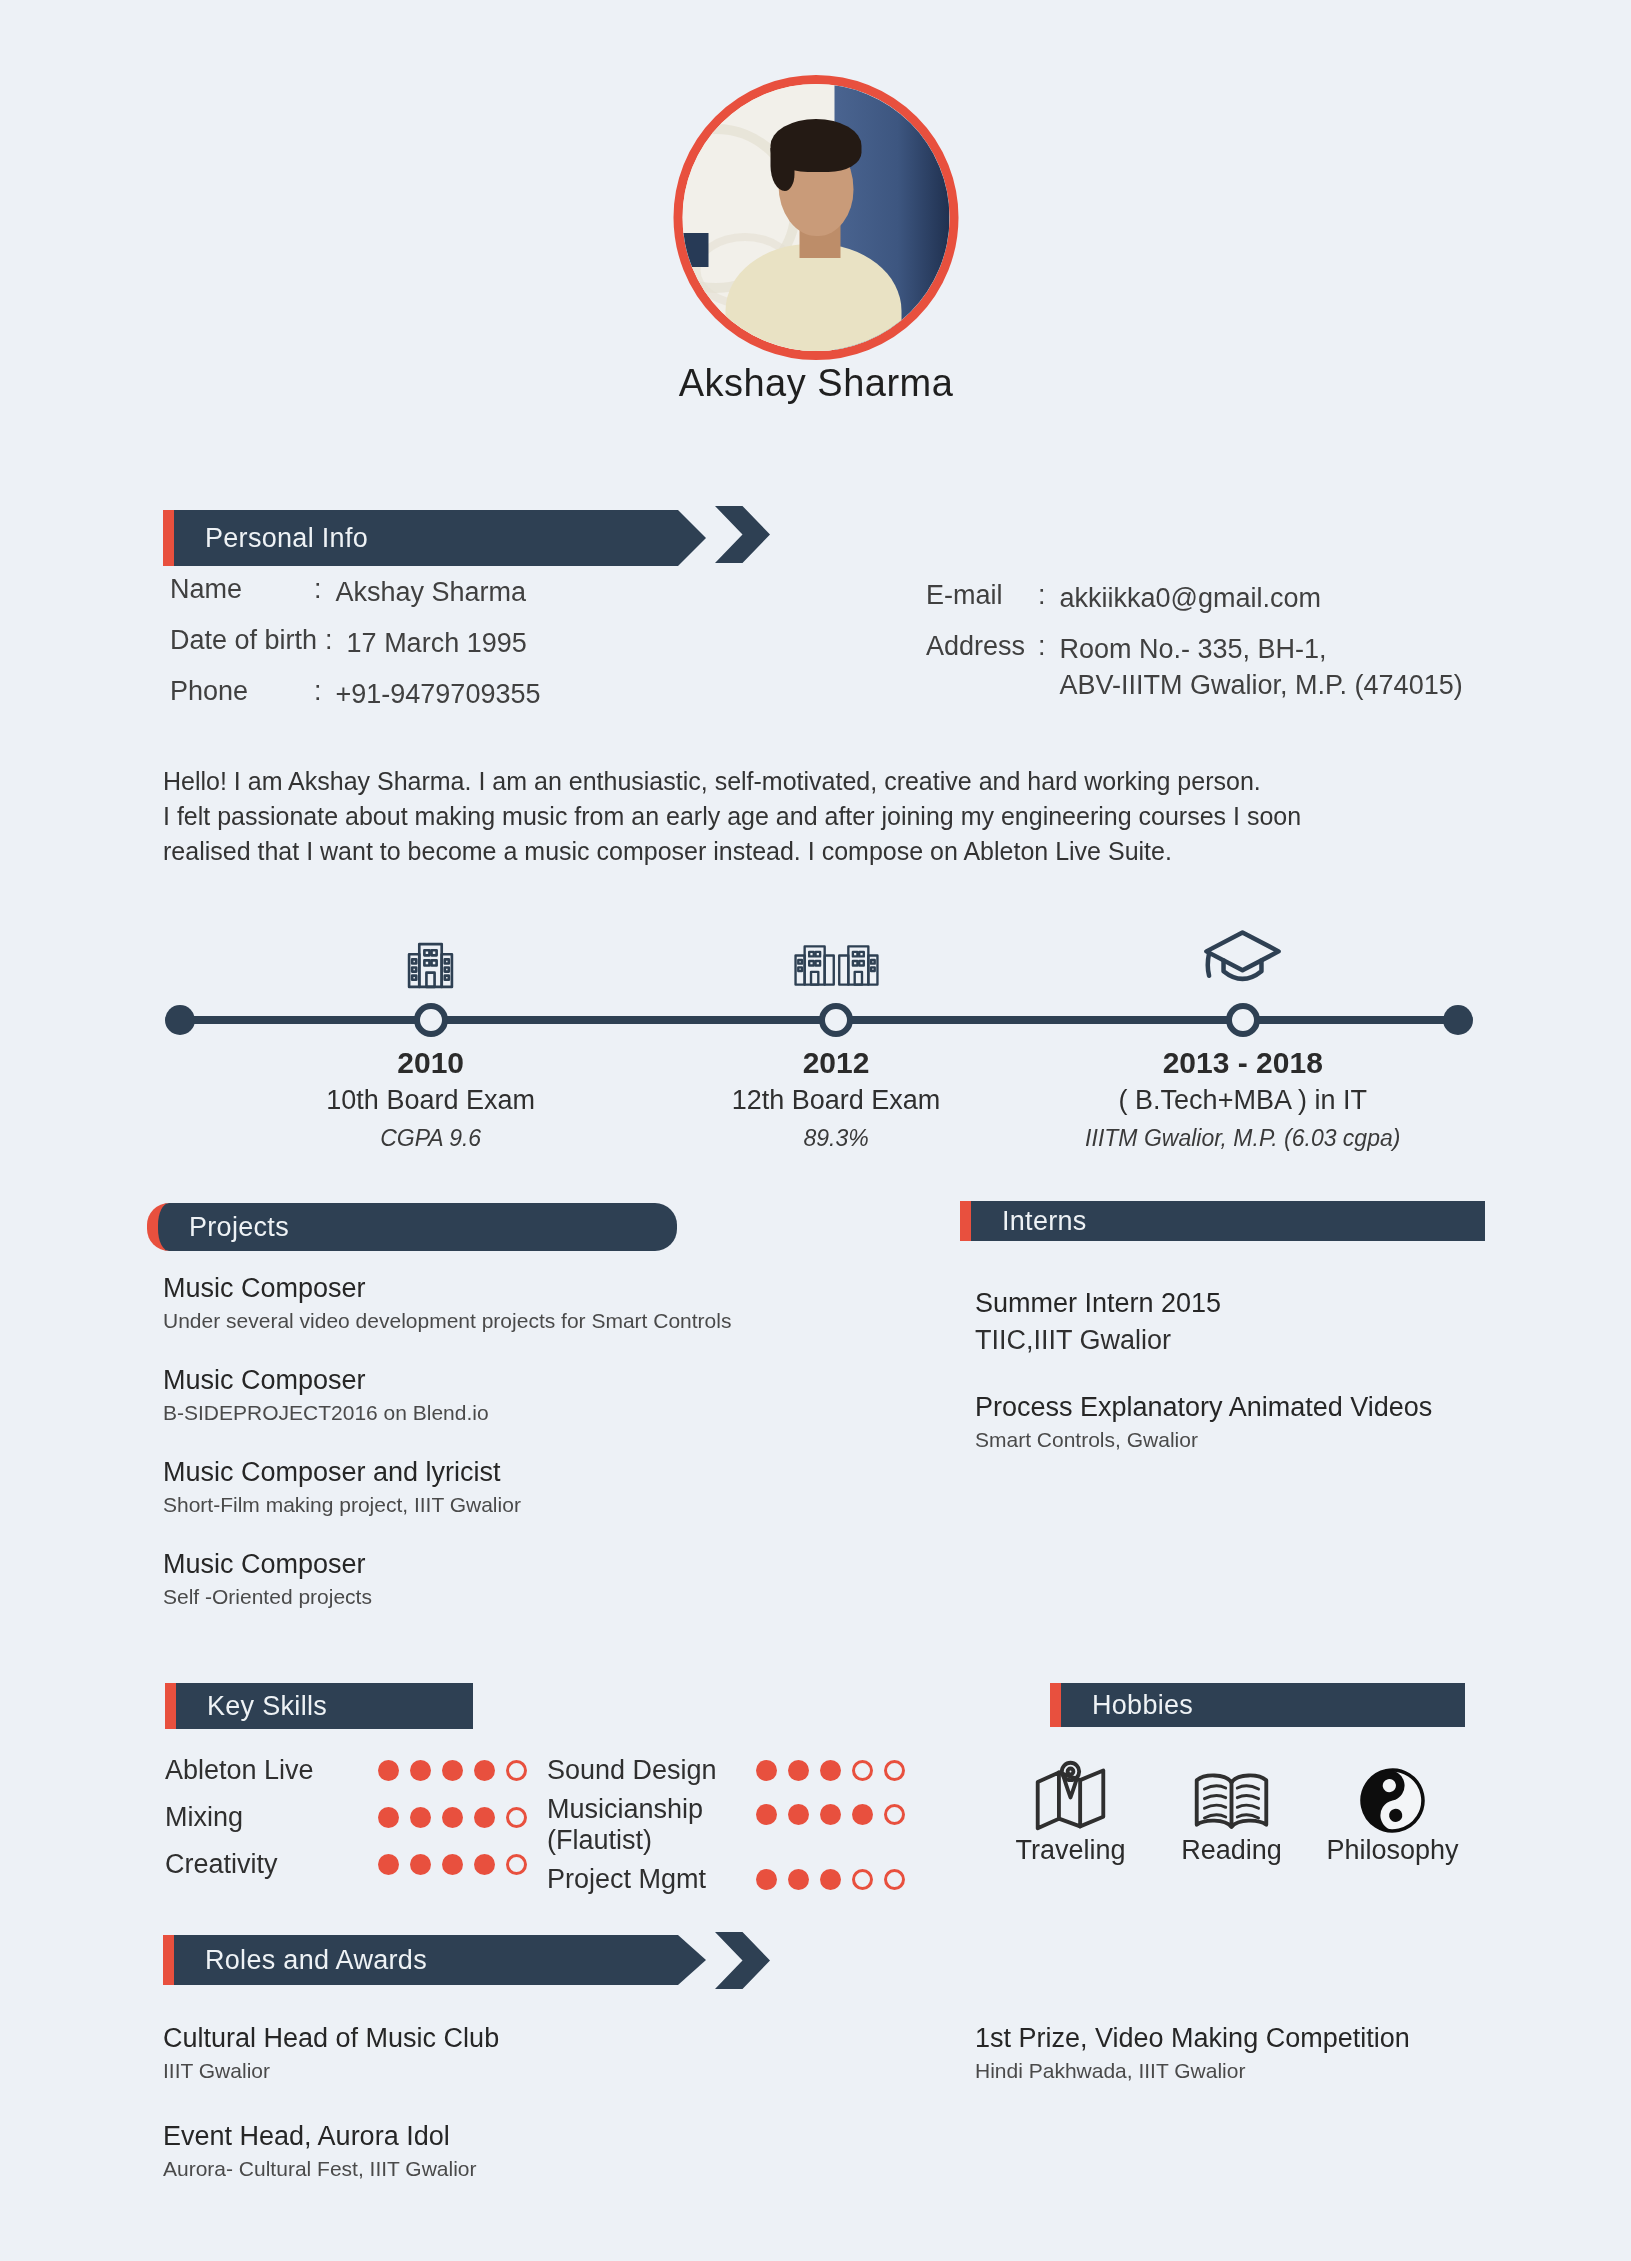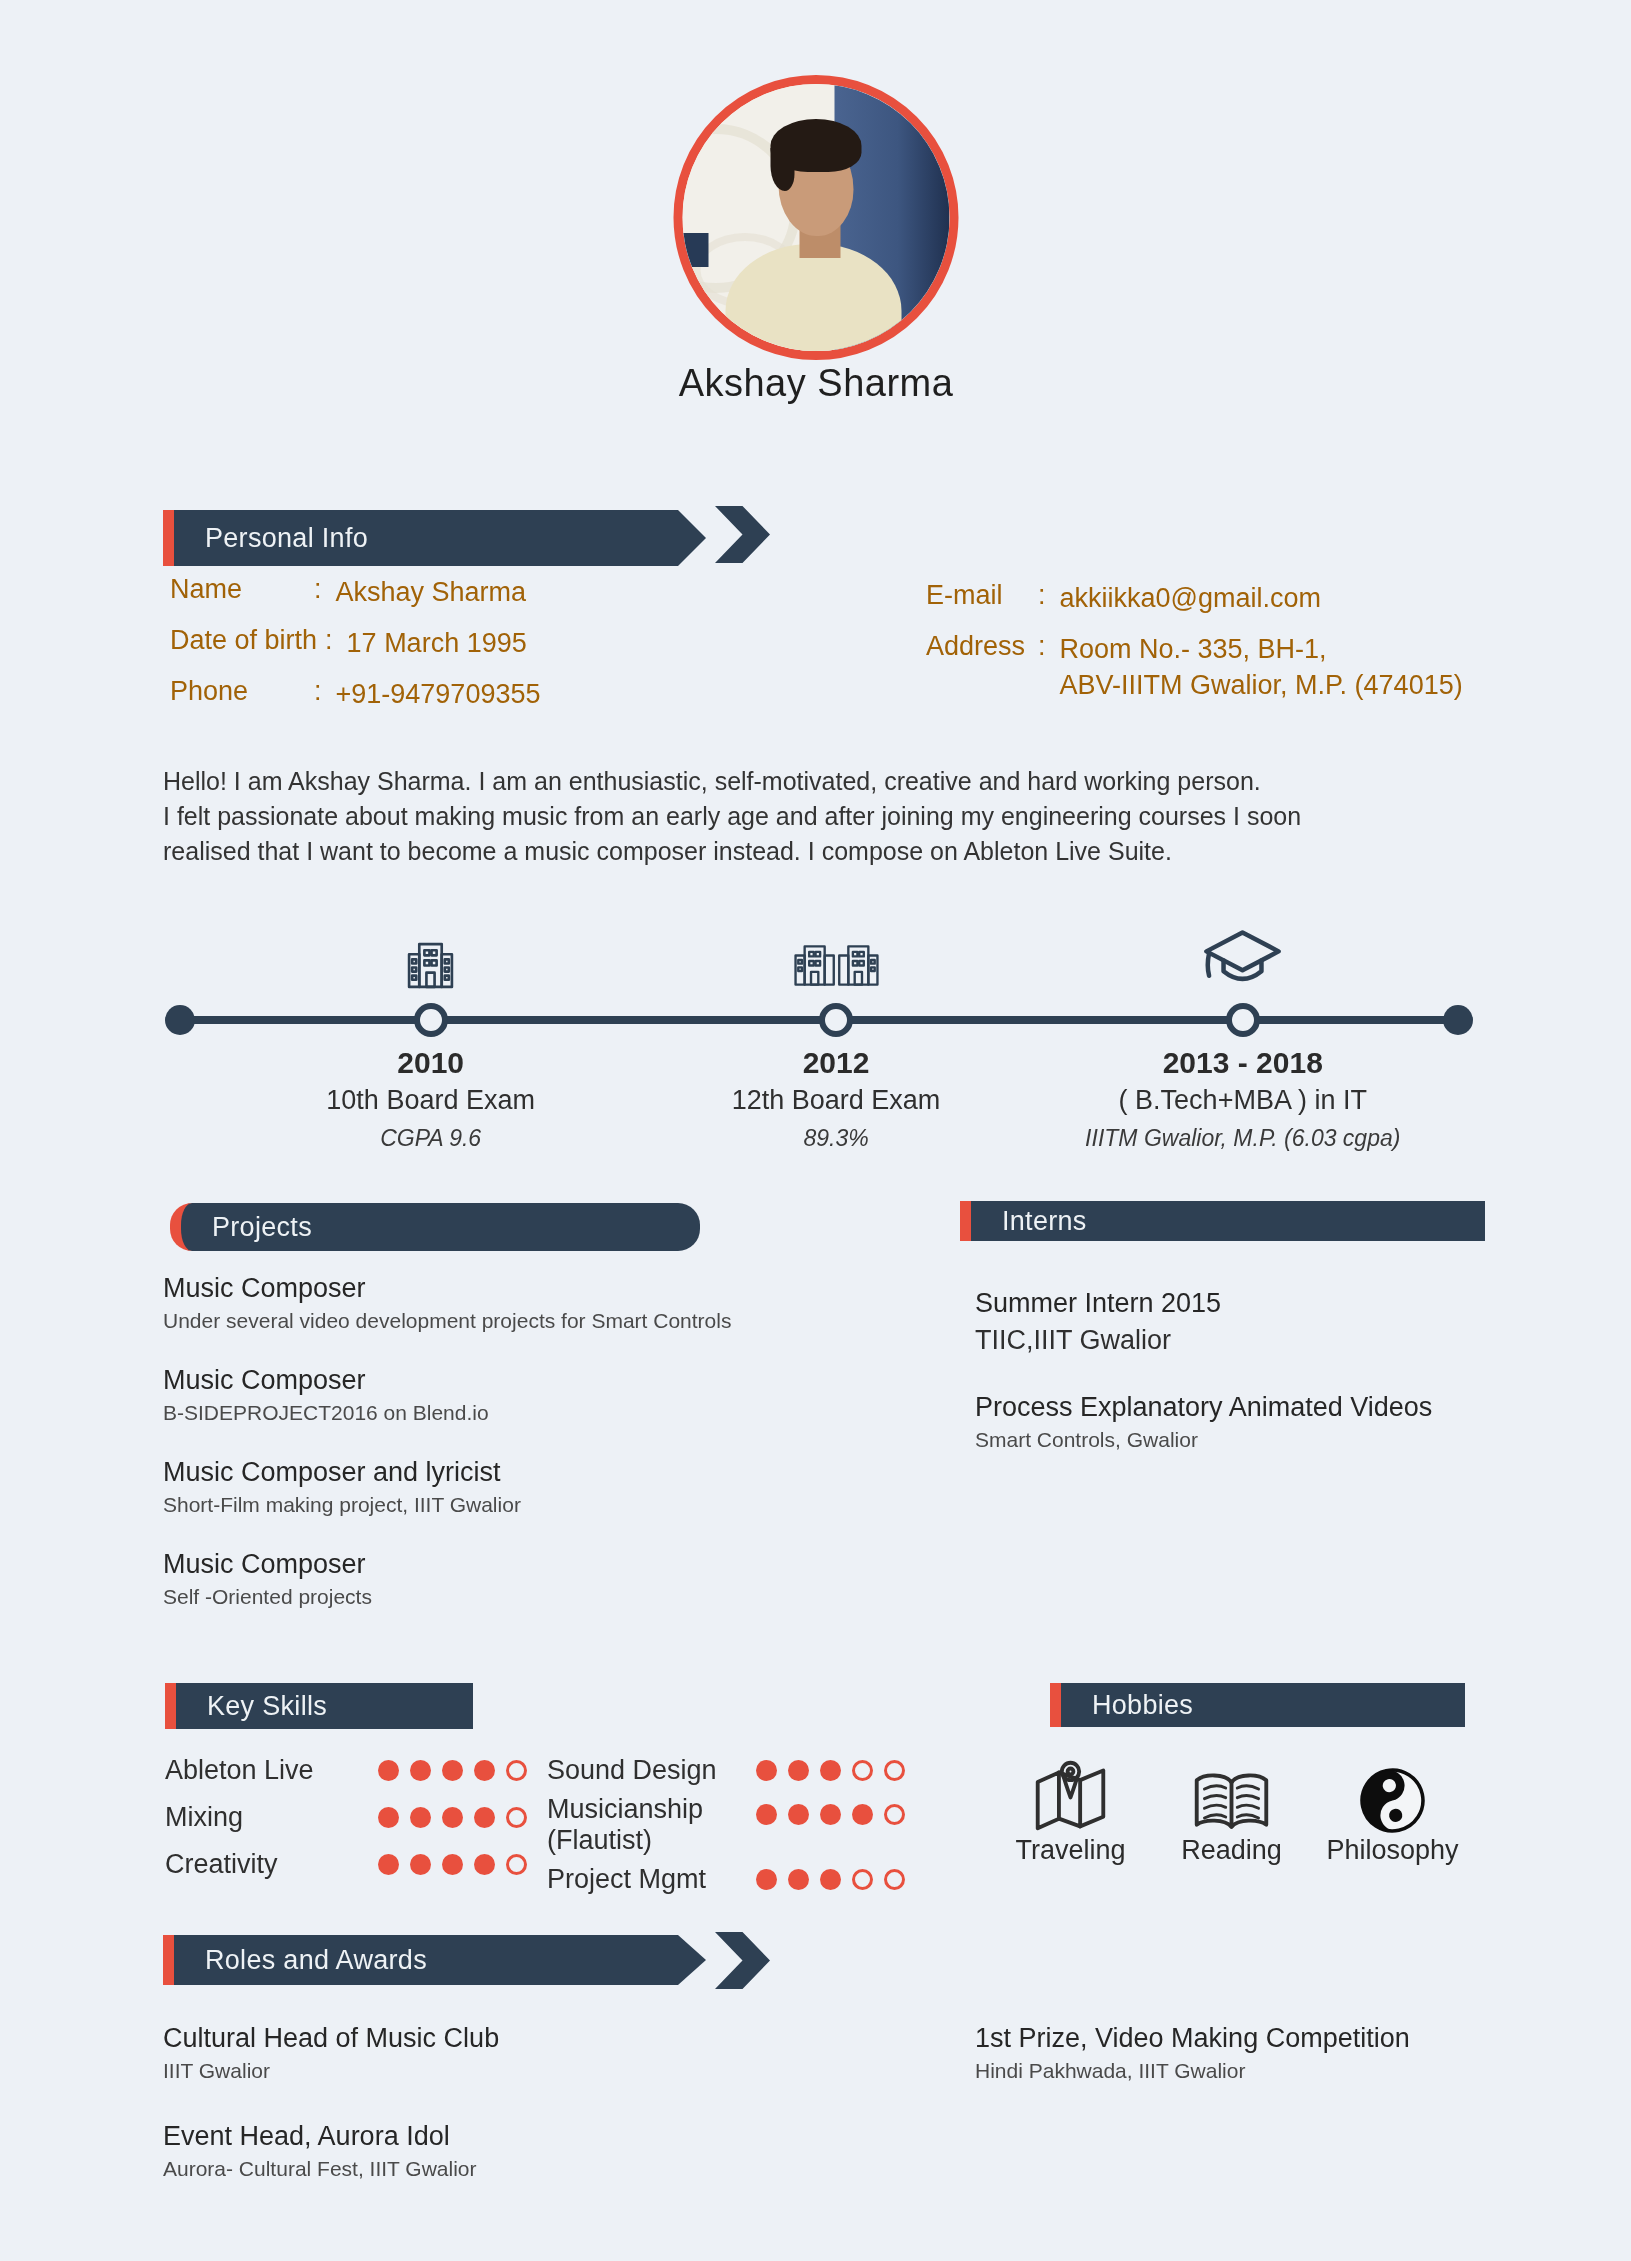--- a/index.html
+++ b/index.html
@@ -39,21 +39,21 @@
   .name{position:absolute; top:362px; left:0; width:100%; text-align:center;
     font-size:38px; color:#1f1f1f; letter-spacing:0.5px;}
   
   .banner{position:absolute; box-sizing:border-box; background:#2e4053;
     border-left:11px solid #e8503e; color:#eef2f5; font-size:27px;
     display:flex; align-items:center; padding-left:31px; letter-spacing:0.3px;}
   .banner--arrow{clip-path:polygon(0 0, calc(100% - 28px) 0, 100% 50%, calc(100% - 28px) 100%, 0 100%);}
   .chevron{position:absolute; width:55px; height:57px; background:#2e4053;
     clip-path:polygon(0 0,50% 0,100% 50%,50% 100%,0 100%,50% 50%);}
   
-  .fields{position:absolute; font-size:27px; color:#a16207;}
+  .fields{position:absolute; font-size:27px; color:#404040;}
   .f-row{display:flex; align-items:flex-start; height:51px;}
   .f-row.auto{height:auto; margin-bottom:10px;}
   .f-label{min-width:136px; padding-right:8px;}
   .fields-right .f-label{min-width:104px;}
   .f-colon{padding:0 14px 0 0;}
   .f-value{white-space:pre-line; line-height:36px;}
   
   .about{position:absolute; top:764px; left:163px; width:1337px;
     font-size:25px; line-height:35px; color:#333; white-space:pre-line;}
   
@@ -240,21 +240,21 @@
       </div>
       <div class="m-node"></div>
       <div class="m-labels">
         <div class="m-year">2013 - 2018</div>
         <div class="m-title">( B.Tech+MBA ) in IT</div>
         <div class="m-note">IIITM Gwalior, M.P. (6.03 cgpa)</div>
       </div>
     </div>
   </div>
 
-  <div class="banner" style="top:1203px; left:170px; width:530px; height:48px;border-radius:22px;">
+  <div class="banner" style="top:1203px; left:147px; width:530px; height:48px;border-radius:22px;">
     <span>Projects</span>
   </div>
   <div class="items" style="top:1270px; left:163px; width:673px;">
     <div class="item">
       <div class="item-title">Music Composer</div>
       <div class="item-sub">Under several video development projects for Smart Controls</div>
     </div>
     <div class="item">
       <div class="item-title">Music Composer</div>
       <div class="item-sub">B-SIDEPROJECT2016 on Blend.io</div>

